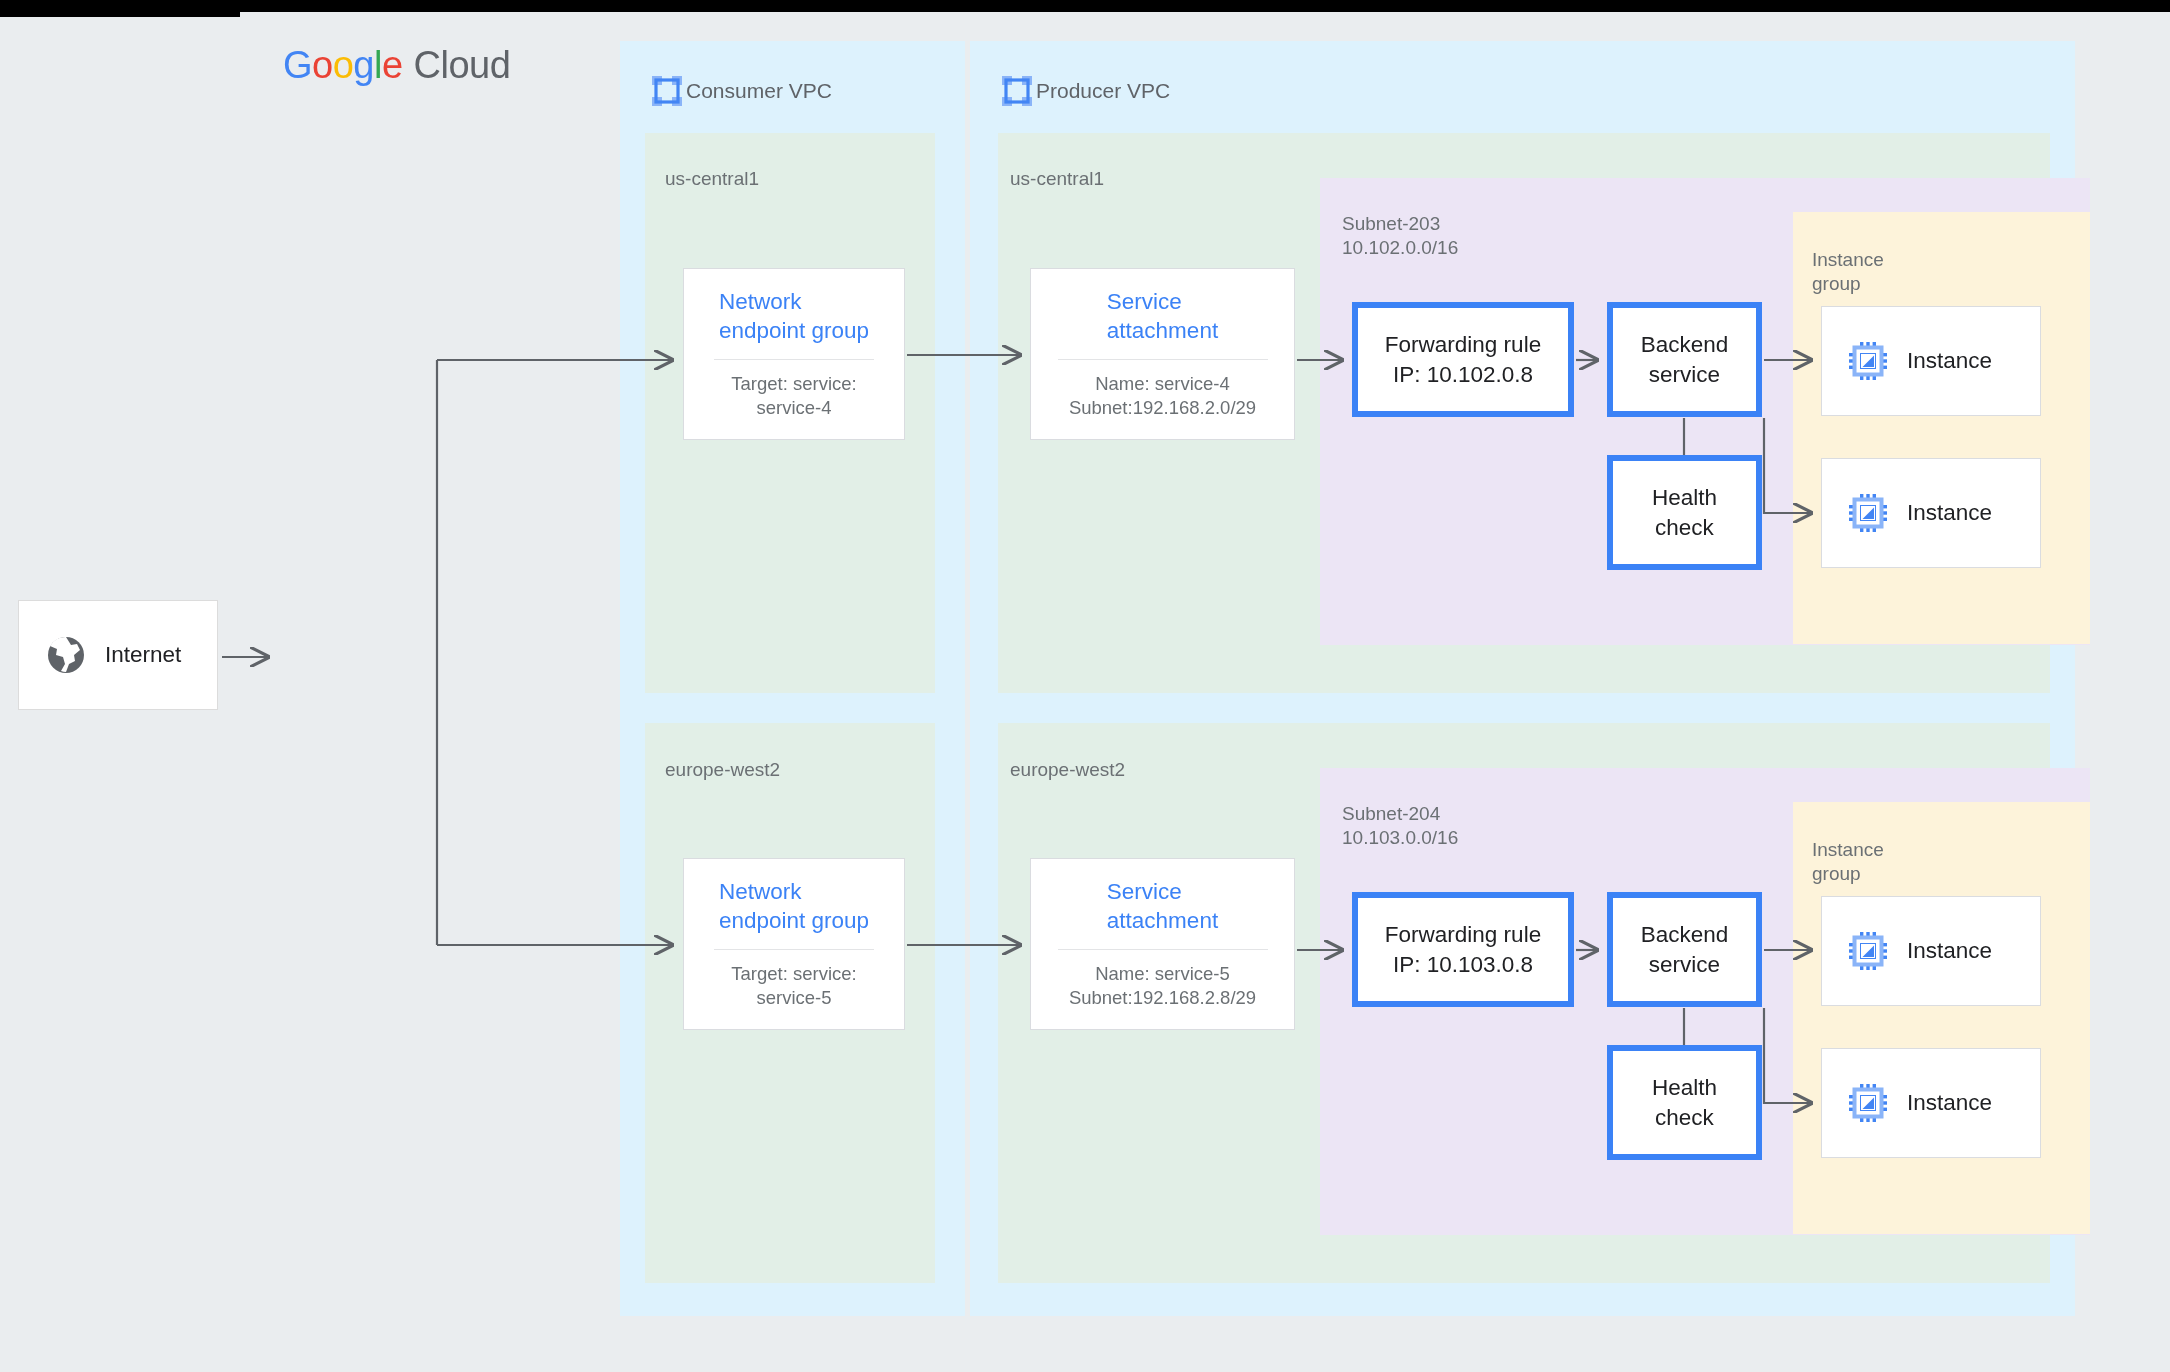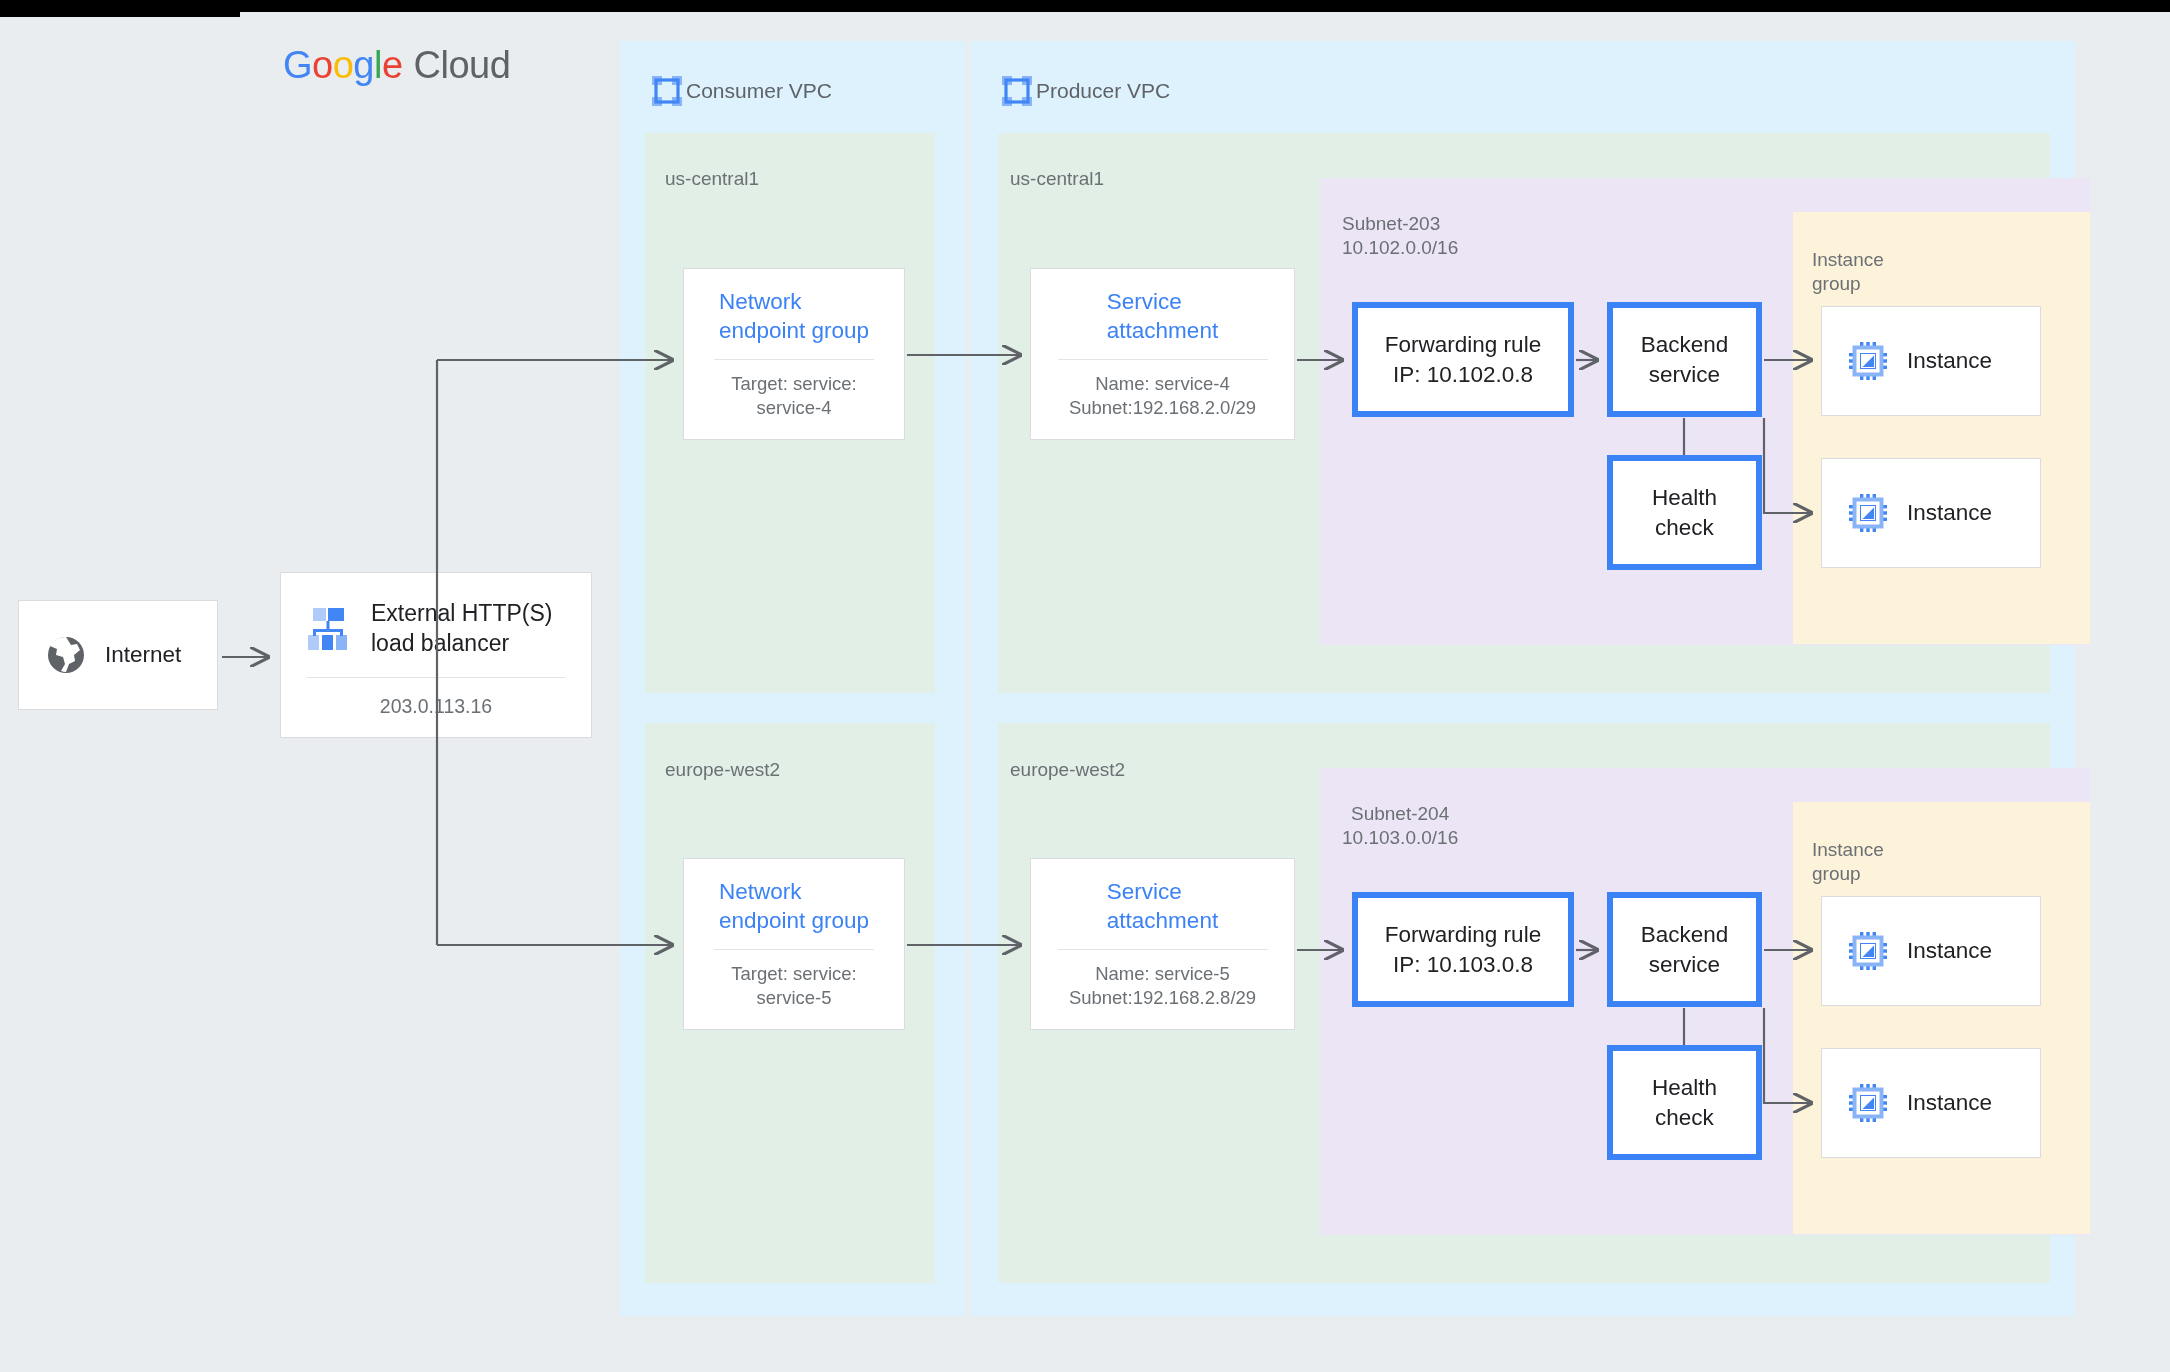--- a/index.html
+++ b/index.html
@@ -209,21 +209,21 @@
 
   <div class="card" style="left:1030px; top:858px; width:265px; height:172px;">
     <div class="title" style="white-space: pre-line;">Service
 attachment</div>
     <div class="divider" style="width:210px;"></div>
     <div class="sub" style="white-space: pre-line;">Name: service-5
 Subnet:192.168.2.8/29</div>
   </div>
 
   <div class="subnet" style="left:1320px; top:768px; width:770px; height:467px;"></div>
-  <div class="grp-label" style="left: 1342px; top: 802px; white-space: pre-line; text-align: center;">Subnet-204
+  <div class="grp-label" style="left: 1342px; top: 802px; white-space: pre-line;">Subnet-204
 10.103.0.0/16</div>
 
   <div class="card-plain" style="left:1352px; top:892px; width:222px; height:115px;">
     <div class="t" style="white-space: pre-line;">Forwarding rule
 IP: 10.103.0.8</div>
   </div>
 
   <div class="card-plain" style="left:1607px; top:892px; width:155px; height:115px;">
     <div class="t" style="white-space: pre-line;">Backend
 service</div>
@@ -290,41 +290,20 @@
   <div class="card-row" style="left:18px; top:600px; width:200px; height:110px; padding-left:26px; gap:18px; border-color:#dcdcdc;">
     <span>
       <svg width="42" height="42" viewBox="0 0 42 42">
         <circle cx="21" cy="21" r="18" fill="#5f6368"></circle>
         <path d="M21 3 a18 18 0 0 0 -16 9 l7 3 l-1 6 l7 2 l2 7 l-4 7 a18 18 0 0 0 5 1 l3 -8 l6 -3 l-1 -6 l6 -5 l-3 -6 l-6 1 z" fill="#ffffff"></path>
       </svg>
     </span>
     <span class="rlbl">Internet</span>
   </div>
 
-  <div class="lbcard" style="left:280px; top:572px; width:312px; height:166px;">
-    <div class="top">
-      <span>
-        <svg width="46" height="42" viewBox="0 0 46 42">
-          <rect x="6" y="0" width="13" height="13" fill="#aecbfa"></rect>
-          <rect x="21" y="0" width="16" height="13" fill="#4285F4"></rect>
-          <rect x="1" y="27" width="11" height="15" fill="#aecbfa"></rect>
-          <rect x="15" y="27" width="11" height="15" fill="#4285F4"></rect>
-          <rect x="29" y="27" width="11" height="15" fill="#8ab4f8"></rect>
-          <rect x="19.5" y="13" width="3" height="8" fill="#4285F4"></rect>
-          <rect x="6" y="21" width="30" height="3" fill="#4285F4"></rect>
-          <rect x="6" y="21" width="3" height="7" fill="#4285F4"></rect>
-          <rect x="33" y="21" width="3" height="7" fill="#4285F4"></rect>
-        </svg>
-      </span>
-      <span class="ttl" style="white-space:pre-line;">External HTTP(S)
-load balancer</span>
-    </div>
-    <div class="hr"></div>
-    <div class="ip">203.0.113.16</div>
-  </div>
 
   <svg class="edge">
     <defs>
       <marker id="ah" viewBox="0 0 10 10" refX="9" refY="5" markerWidth="9" markerHeight="9" orient="auto-start-reverse">
         <path d="M 0 0 L 10 5 L 0 10" fill="none" stroke="#5f6368" stroke-width="1.6"></path>
       </marker>
     </defs>
     <g fill="none" stroke="#5f6368" stroke-width="2.2">
 
       <line x1="222" y1="657" x2="268" y2="657" marker-end="url(#ah)"></line>

